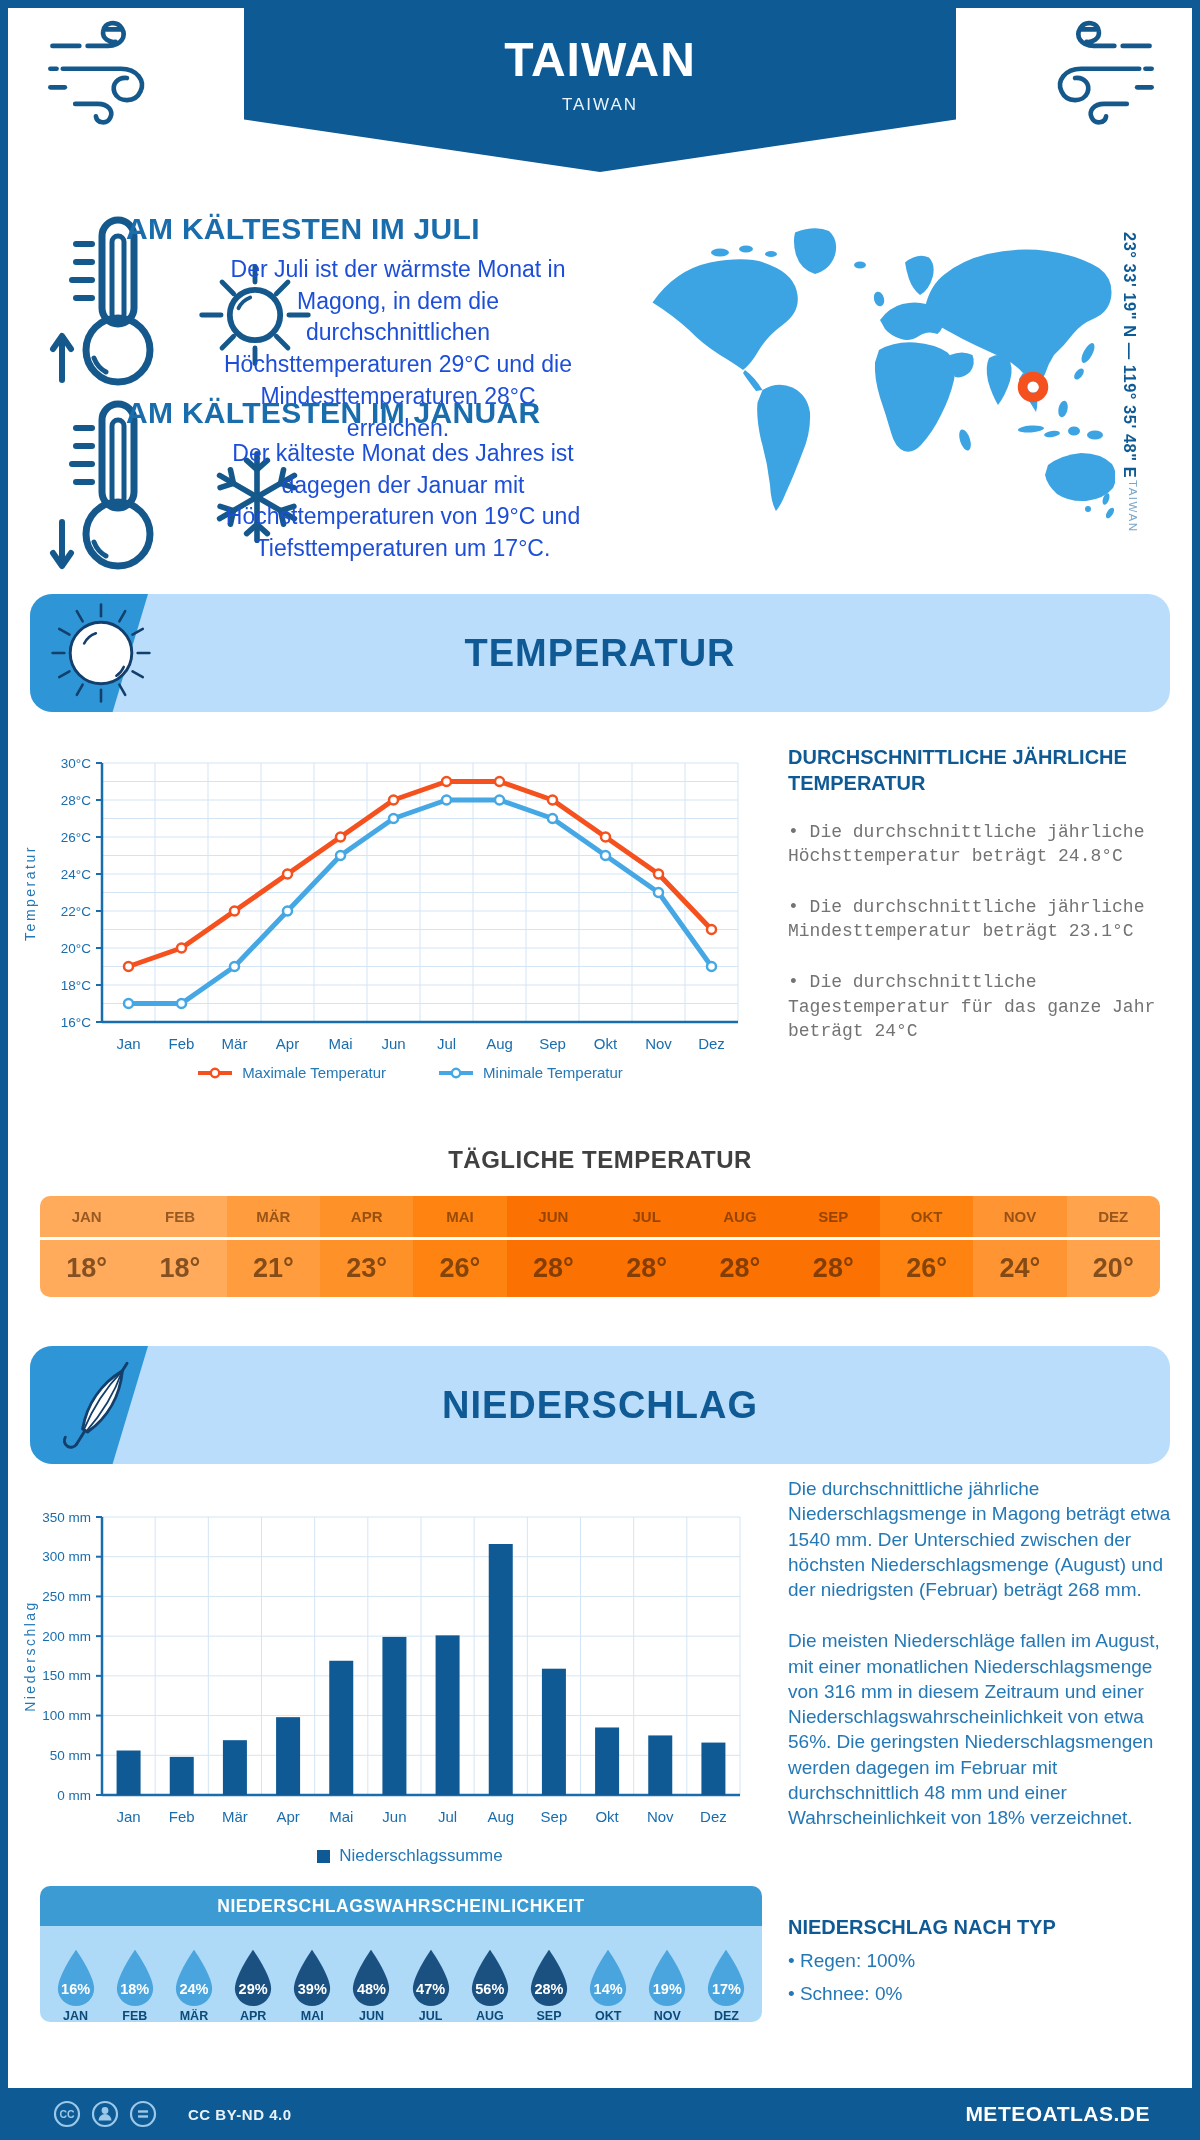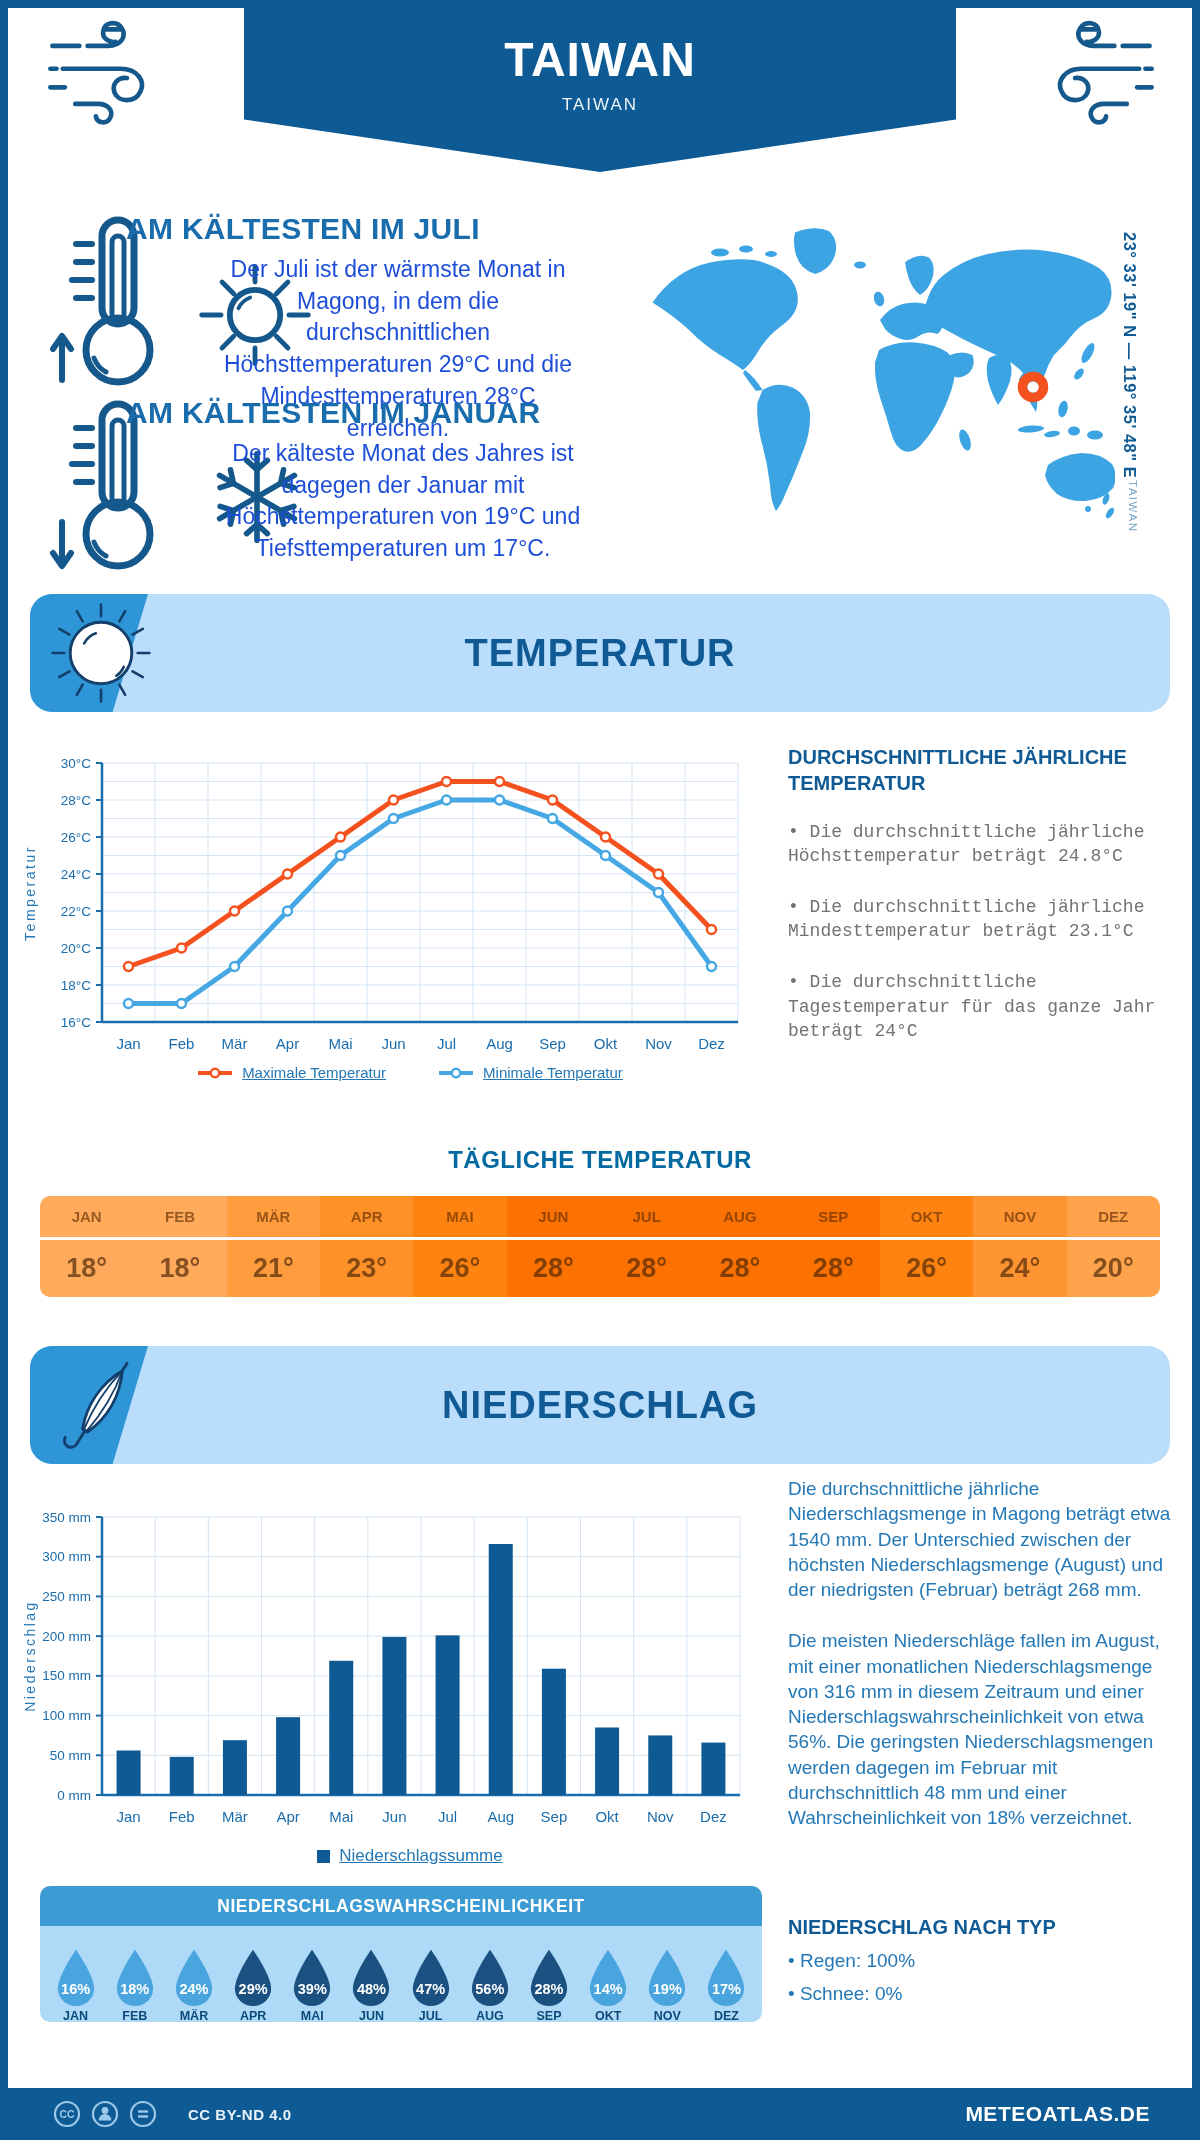--- a/index.html
+++ b/index.html
@@ -43,30 +43,30 @@
     align-items:center;justify-content:center;font-size:38px;font-weight:bold;color:#0f5a94;letter-spacing:1px;}
   .banner-icon{position:absolute;left:16px;top:4px;}
   
   .chart1{left:40px;top:735px;}
   .chart2{left:40px;top:1495px;}
   .ylab{color:#2478b6;font-size:14px;letter-spacing:2.5px;white-space:nowrap;}
   .ylab1{left:30px;top:893px;transform:translate(-50%,-50%) rotate(-90deg);}
   .ylab2{left:30px;top:1656px;transform:translate(-50%,-50%) rotate(-90deg);}
   .legend-row{left:40px;width:740px;display:flex;justify-content:center;gap:52px;align-items:center;}
   .lg1{top:1064px;} .lg2{top:1846px;}
-  .legend-item{display:flex;align-items:center;gap:9px;color:#2478b6;font-size:15px;text-decoration:underline;}
+  .legend-item{display:flex;align-items:center;gap:9px;color:#2478b6;font-size:15px;}
   .lg2 .legend-item{font-size:17px;}
   .legend-sq{width:13px;height:13px;background:#0f5a94;display:inline-block;}
   svg text{font-family:"Liberation Sans","DejaVu Sans",sans-serif;}
   
   .annual{left:788px;top:744px;width:382px;}
   .col-heading{font-size:20px;font-weight:bold;color:#0f5a94;line-height:1.3;margin:0 0 24px 0;}
   .bullet{font-size:18px;line-height:1.34;color:#737373;margin:0 0 27px 0;font-family:Liberation Mono, monospace;}
   
-  .daily-head{left:0;top:1146px;width:1200px;text-align:center;font-size:24px;font-weight:bold;color:#0369a1;letter-spacing:.5px;}
+  .daily-head{left:0;top:1146px;width:1200px;text-align:center;font-size:24px;font-weight:bold;color:#404040;letter-spacing:.5px;}
   .dtable{left:40px;top:1196px;width:1120px;border-radius:10px;overflow:hidden;display:flex;}
   .dcol{flex:1;display:flex;flex-direction:column;}
   .dmonth{height:44px;display:flex;align-items:center;justify-content:center;
     font-size:15px;font-weight:bold;color:rgba(90,40,0,.62);border-bottom:3px solid #fff;}
   .dval{height:57px;display:flex;align-items:center;justify-content:center;
     font-size:27px;font-weight:bold;color:rgba(70,35,5,.66);}
   
   .ptext{left:788px;top:1476px;width:386px;}
   .para{font-size:19px;line-height:1.33;color:#2478b6;margin:0 0 26px 0;}
   .bytype{left:788px;top:1914px;width:386px;}

